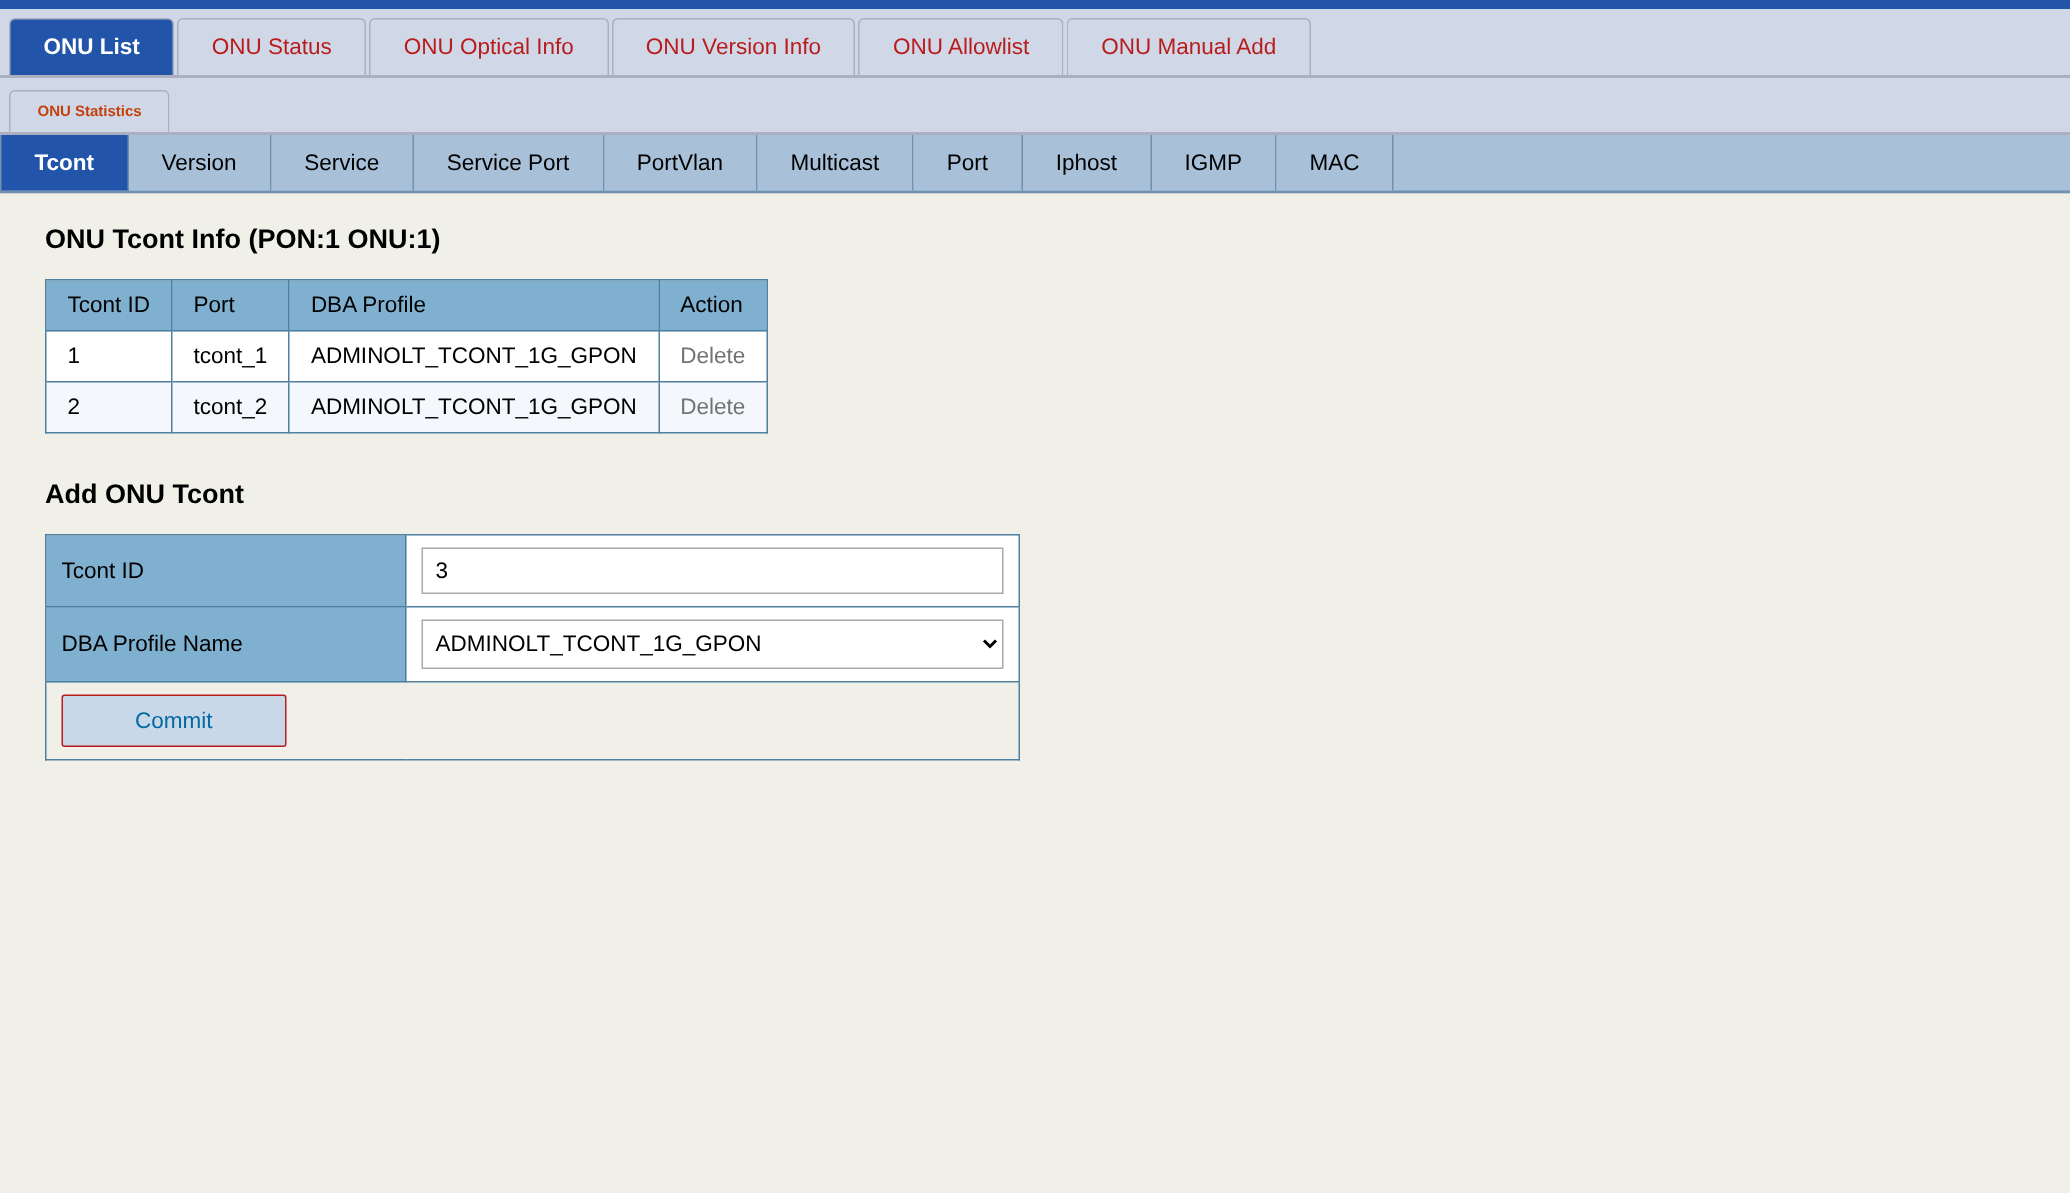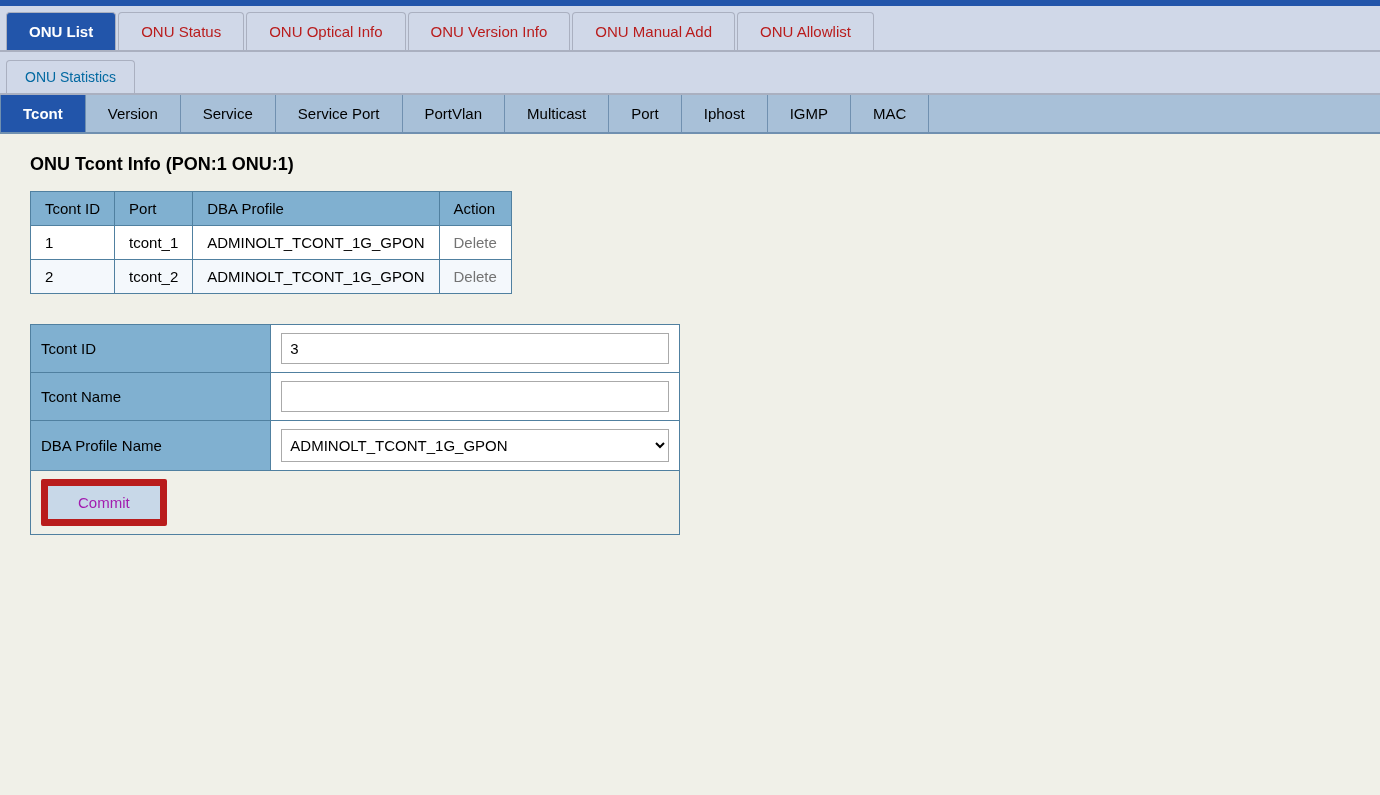--- a/index.html
+++ b/index.html
@@ -43,23 +43,24 @@
       background: #d0d8e8;
       border-bottom: 2px solid #aab0c0;
       gap: 2px;
     }
     .secondary-tab {
       padding: 8px 18px;
       background: #d0d8e8;
       border: 1px solid #aab0c0;
       border-bottom: none;
       cursor: pointer;
-      font-size: 14px;
-      color: #0369a1;
+      font-size: 10px;
+      color: #c2410c;
       border-radius: 4px 4px 0 0;
+      font-weight: bold;
     }
     .sub-tabs {
       display: flex;
       flex-wrap: wrap;
       padding: 0;
       background: #a8c0d8;
       border-bottom: 2px solid #7090b0;
       gap: 0;
     }
     .sub-tab {
@@ -152,41 +153,41 @@
       width: 100%;
       padding: 6px 4px;
       border: 1px solid #aaa;
       font-size: 15px;
       background: #fff;
     }
     .commit-row {
       margin-top: 0;
     }
     .commit-btn {
-      padding: 8px 30px;
+      padding: 8px 48px;
       background: #c8d8e8;
-      border: 7px solid #b91c1c;
-      font-size: 15px;
-      cursor: pointer;
-      color: #a21caf;
+      border: 1px solid #b91c1c;
+      font-size: 15px;
+      cursor: pointer;
+      color: #0369a1;
       border-radius: 2px;
     }
   </style>
 </head>
 <body>
 
 <div class="top-bar"></div>
 
 <div class="main-tabs">
   <div class="main-tab active">ONU List</div>
   <div class="main-tab">ONU Status</div>
   <div class="main-tab">ONU Optical Info</div>
   <div class="main-tab">ONU Version Info</div>
+  <div class="main-tab">ONU Allowlist</div>
   <div class="main-tab">ONU Manual Add</div>
-  <div class="main-tab">ONU Allowlist</div>
 </div>
 
 <div class="secondary-tabs">
   <div class="secondary-tab">ONU Statistics</div>
 </div>
 
 <div class="sub-tabs">
   <div class="sub-tab active">Tcont</div>
   <div class="sub-tab">Version</div>
   <div class="sub-tab">Service</div>
@@ -225,33 +226,28 @@
         <td>2</td>
         <td>tcont_2</td>
         <td>ADMINOLT_TCONT_1G_GPON</td>
         <td>
           <a class="delete-link">Delete</a>
         </td>
       </tr>
     </tbody>
   </table>
 
+  <div class="add-section-title">Add ONU Tcont</div>
 
   <table class="add-table">
     <tbody>
       <tr>
         <td>Tcont ID</td>
         <td>
           <input type="text" value="3" style="">
-        </td>
-      </tr>
-      <tr>
-        <td>Tcont Name</td>
-        <td>
-          <input type="text" value="" style="">
         </td>
       </tr>
       <tr>
         <td>DBA Profile Name</td>
         <td>
           <select>
             <option>ADMINOLT_TCONT_1G_GPON</option>
             <option>ADMINOLT_TCONT_100M</option>
             <option>ADMINOLT_TCONT_10M</option>
           </select>

